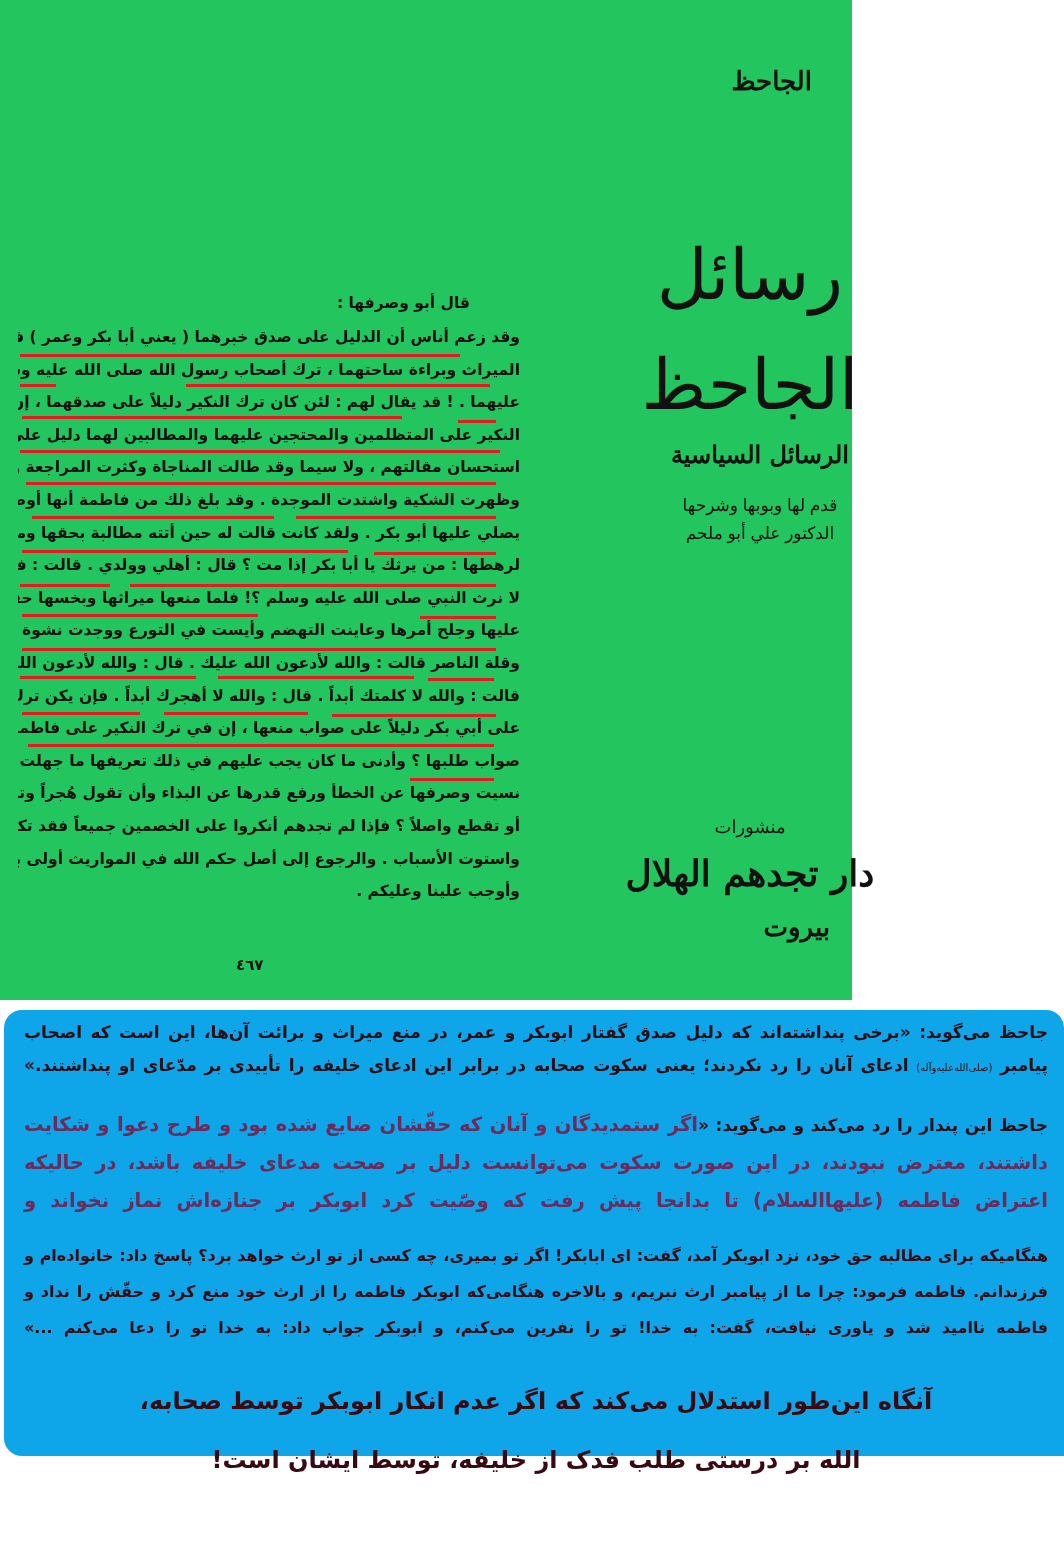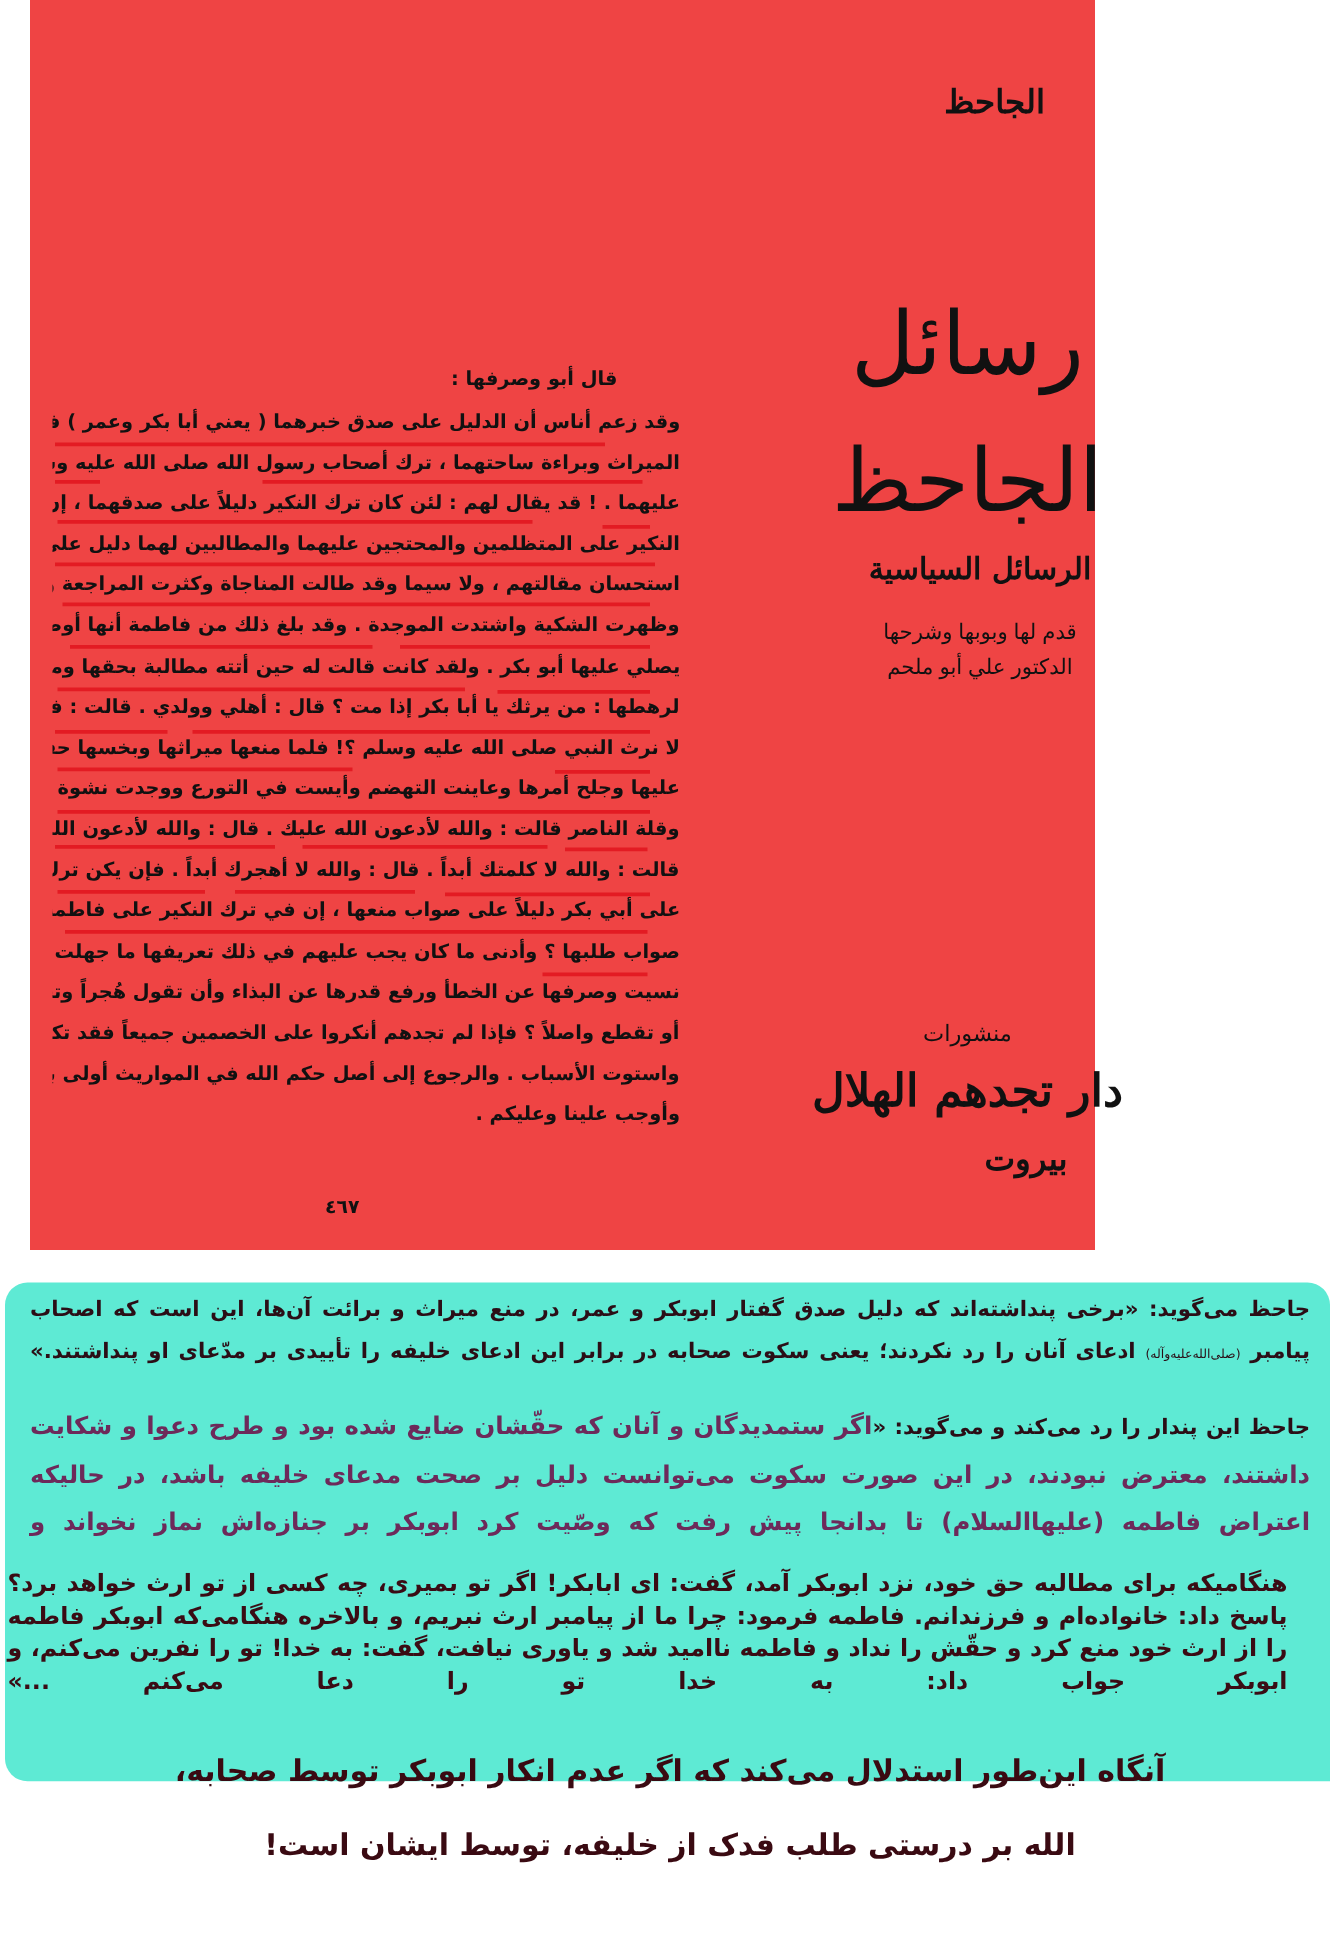--- a/index.html
+++ b/index.html
@@ -1,20 +1,20 @@
 <!DOCTYPE html>
 <html><head>
 <meta charset="utf-8">
 <style>
   html, body { margin: 0; padding: 0; background: #ffffff; }
   body { width: 1064px; height: 1560px; position: relative; overflow: hidden;
          font-family: "DejaVu Sans", sans-serif; color: #111; }
 
   
-  .scan { position: absolute; left: 0; top: 0; width: 852px; height: 1000px; background: #ef4444; margin-left: 24px; }
+  .scan { position: absolute; left: 0; top: 0; width: 852px; height: 1000px; background: #22c55e; }
 
   .running-head { position: absolute; right: 40px; top: 66px; font-size: 26px; font-weight: bold;
                   direction: rtl; font-family: "DejaVu Serif", serif; }
 
   
   .text-col { position: absolute; left: 18px; top: 290px; width: 502px; direction: rtl;
               font-family: "DejaVu Sans", sans-serif; font-weight: bold; font-size: 15.5px; }
   .text-col .speaker { text-align: right; margin-bottom: 6px; padding-right: 50px; height: 26px; line-height: 26px; }
   .text-col .line { height: 32.6px; line-height: 30px; white-space: nowrap; overflow: hidden;
                     text-align: justify; text-align-last: justify; position: relative; }
@@ -32,28 +32,28 @@
   .editor-line { position: absolute; left: 100px; top: 292px; width: 240px; font-size: 17px;
                  font-family: Liberation Sans, sans-serif; text-align: center; line-height: 28px; }
   .publisher-label { position: absolute; left: 130px; top: 616px; width: 160px; font-size: 18px;
                      font-family: "DejaVu Serif", serif; text-align: center; }
   .publisher-name { position: absolute; left: 60px; top: 652px; width: 300px; font-size: 36px; font-weight: bold;
                     font-family: "DejaVu Serif", serif; text-align: center; }
   .publisher-city { position: absolute; left: 130px; top: 712px; width: 160px; font-size: 26px; font-weight: bold;
                     font-family: "DejaVu Serif", serif; text-align: right; }
 
   
-  .note-box { position: absolute; left: 4px; top: 1010px; width: 1060px; height: 399px; background: #5eead4;
-              border-radius: 18px 18px 0 18px; direction: rtl; box-sizing: border-box; padding: 0 16px; margin-top: 16px; }
+  .note-box { position: absolute; left: 4px; top: 1010px; width: 1060px; height: 446px; background: #0ea5e9;
+              border-radius: 18px 18px 0 18px; direction: rtl; box-sizing: border-box; padding: 0 16px; }
   .p { font-family: "DejaVu Sans", sans-serif; font-weight: bold; text-align: justify; text-align-last: justify; }
   .p .small { font-size: 10px; font-weight: normal; }
   .para1 { position: absolute; right: 16px; top: 6px; width: 1024px; font-size: 17px; line-height: 33px; color: #2b0e16; }
   .para2 { position: absolute; right: 16px; top: 96px; width: 1024px; font-size: 19.5px; line-height: 38px; color: #6d2a5a; }
   .para2 .lead { color: #2b0e16; font-size: 17px; }
-  .para3 { position: absolute; right: 34px; top: 228px; width: 1024px; font-size: 19px; line-height: 26px; color: #3a0c14; }
+  .para3 { position: absolute; right: 16px; top: 228px; width: 1024px; font-size: 16px; line-height: 36px; color: #3a0c14; }
   .para4 { position: absolute; right: 16px; top: 362px; width: 1024px; font-size: 24px; line-height: 59px; color: #3a0a12;
            text-align: center; text-align-last: center; }
 </style>
 </head>
 <body>
 
 <div class="scan">
   <div class="running-head">الجاحظ</div>
 
   <div class="text-col">

